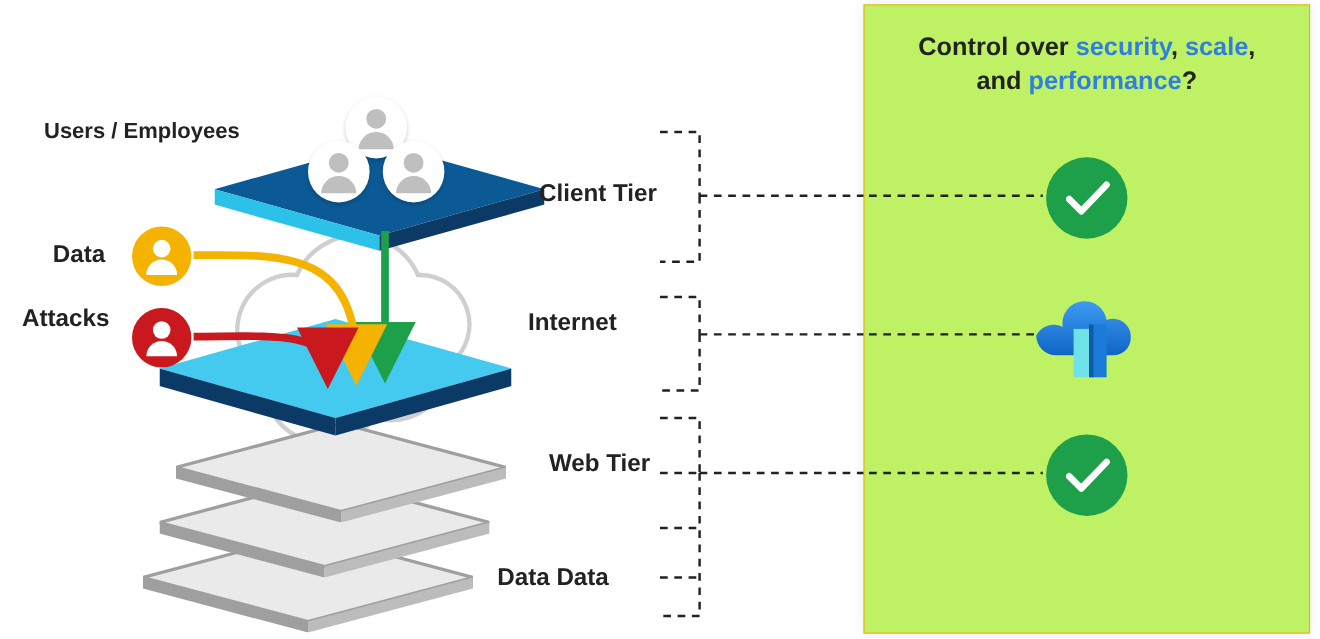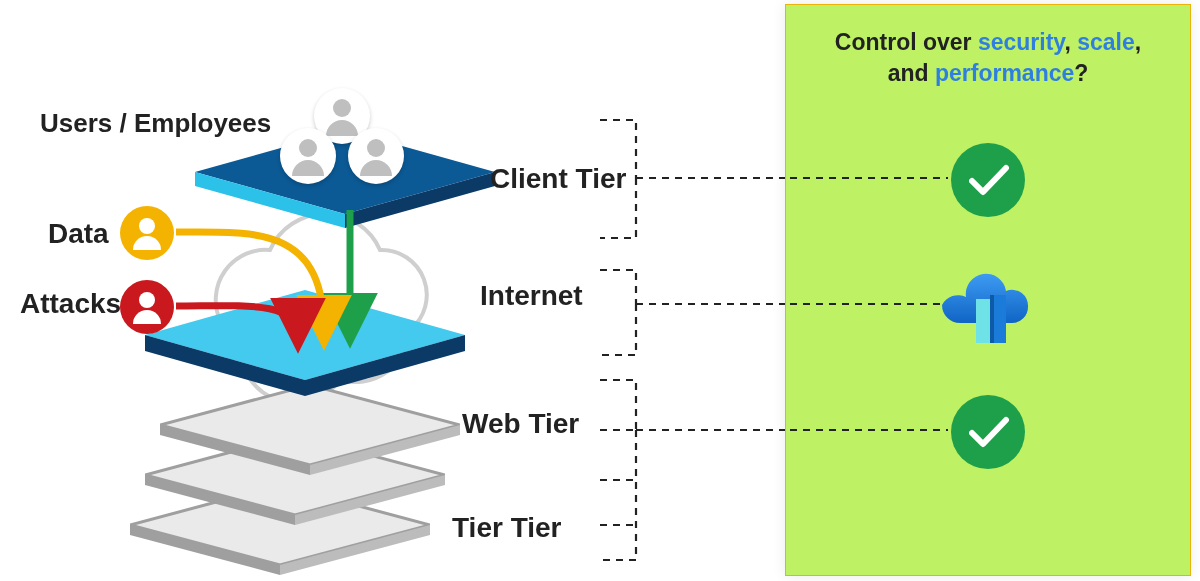--- a/index.html
+++ b/index.html
@@ -11,21 +11,21 @@
     background: #fff;
     color: #222;
   }
   .stage {
     position: relative;
     width: 1200px;
     height: 581px;
   }
   .label {
     position: absolute;
-    font-size: 28px;
+    font-size: 22px;
     color: #222;
     white-space: nowrap;
   }
   .bold { font-weight: 600; }
 
   
   .panel {
     position: absolute;
     left: 785px;
     top: 4px;
@@ -221,22 +221,22 @@
       <path d="M600 430 L636 430"></path>
       <path d="M600 480 L636 480"></path>
       <path d="M600 525 L636 525"></path>
 
       <path d="M790 178 L948 178"></path>
       <path d="M790 304 L940 304"></path>
       <path d="M790 430 L948 430"></path>
     </g>
   </svg>
 
-  <div class="label bold" style="left:40px;top:108px;font-size:26px">Users / Employees</div>
+  <div class="label bold" style="left:40px;top:108px;font-size:20px">Users / Employees</div>
   <div class="label bold" style="left:48px;top:218px">Data</div>
-  <div class="label bold" style="left:20px;top:288px">Attacks</div>
+  <div class="label bold" style="left:20px;top:276px">Attacks</div>
 
   <div class="label bold" style="left:490px;top:163px">Client Tier</div>
   <div class="label bold" style="left:480px;top:280px">Internet</div>
-  <div class="label bold" style="left:462px;top:408px">Web Tier</div>
-  <div class="label bold" style="left:452px;top:512px">Tier Tier</div>
+  <div class="label bold" style="left:499px;top:408px">Web Tier</div>
+  <div class="label bold" style="left:452px;top:512px">Data Data</div>
 
 </div>
 
 </body></html>

